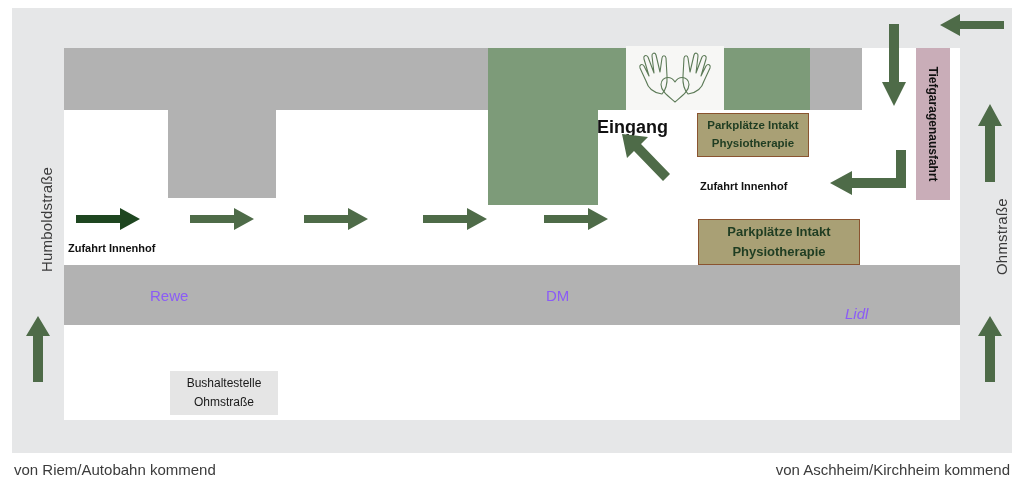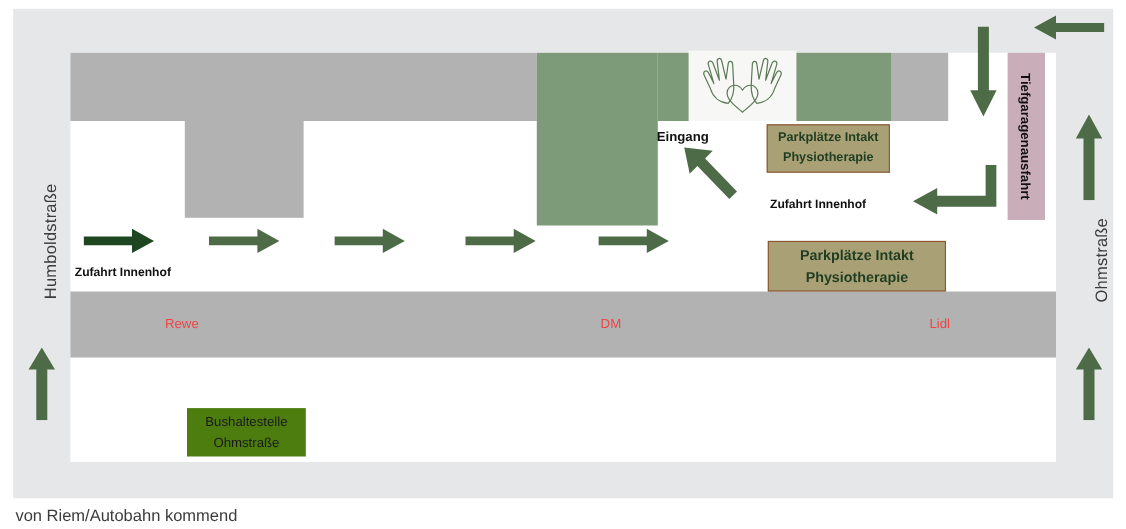--- a/index.html
+++ b/index.html
@@ -57,22 +57,22 @@
     transform-origin: 0 0;
   }
   .street-label.vertical-right {
     transform: rotate(-90deg);
     transform-origin: 0 0;
   }
 
   
   .store-label {
     position: absolute;
-    color: #ef4444;
-    font-size: 12px;
+    color: #8b5cf6;
+    font-size: 15px;
     white-space: nowrap;
   }
 
   
   .annot {
     position: absolute;
     color: #111111;
     font-size: 11px;
     font-weight: bold;
     white-space: nowrap;
@@ -91,21 +91,21 @@
     align-items: center;
     justify-content: center;
     line-height: 1.55;
     text-align: center;
     box-sizing: border-box;
   }
 
   
   .bus-box {
     position: absolute;
-    background: #4d7c0f;
+    background: #e5e5e5;
     color: #1a1a1a;
     font-size: 12px;
     display: flex;
     flex-direction: column;
     align-items: center;
     justify-content: center;
     line-height: 1.6;
     text-align: center;
     box-sizing: border-box;
   }
@@ -185,42 +185,42 @@
                  C39 27.5 41.6 29.6 43 32 C44.4 29.6 47 27.5 50.2 27.5
                  C53.7 27.5 57 30.4 57 34.5 C57 41 50 46 43 52 Z"></path>
       </g>
     </svg>
   </div>
 
   <div class="abs bldg-strip" style="left:64px; top:265px; width:896px; height:60px;"></div>
 
   <div class="store-label" style="left:150px; top:287px;">Rewe</div>
   <div class="store-label" style="left:546px; top:287px;">DM</div>
-  <div class="store-label" style="left:845px; top:287px;">Lidl</div>
+  <div class="store-label" style="left:845px; top:305px;font-style:italic;">Lidl</div>
 
   <div class="garage-box" style="left:916px; top:48px; width:34px; height:152px;">
     <span>Tiefgaragenausfahrt</span>
   </div>
 
   <div class="park-box" style="left:697px; top:113px; width:112px; height:44px;">
     <div>Parkplätze Intakt</div>
     <div>Physiotherapie</div>
   </div>
 
   <div class="park-box" style="left:698px; top:219px; width:162px; height:46px; font-size:13px;">
     <div>Parkplätze Intakt</div>
     <div>Physiotherapie</div>
   </div>
 
   <div class="bus-box" style="left:170px; top:371px; width:108px; height:44px;">
     <div>Bushaltestelle</div>
     <div>Ohmstraße</div>
   </div>
 
-  <div class="annot" style="left:597px; top:117px; font-size:12px;">Eingang</div>
+  <div class="annot" style="left:597px; top:117px; font-size:18px;">Eingang</div>
 
   <div class="annot" style="left:68px; top:242px;">Zufahrt Innenhof</div>
 
   <div class="annot" style="left:700px; top:180px;">Zufahrt Innenhof</div>
 
 
 
   <div class="street-label vertical-left" style="left:38px; top:272px;">Humboldstraße</div>
 
   <div class="street-label vertical-right" style="left:993px; top:275px;">Ohmstraße</div>
@@ -287,14 +287,15 @@
     </svg>
   </div>
 
   <div class="arrow" style="left:24px; top:316px;">
     <svg width="28" height="66" viewBox="0 0 28 66">
       <path d="M9 66 H19 V20 H26 L14 0 L2 20 H9 Z" fill="#4e6b48"></path>
     </svg>
   </div>
 
   <div class="foot-note" style="left:14px; top:461px;">von Riem/Autobahn kommend</div>
+  <div class="foot-note" style="right:14px; top:461px;">von Aschheim/Kirchheim kommend</div>
 
 </div>
 
 </body></html>

